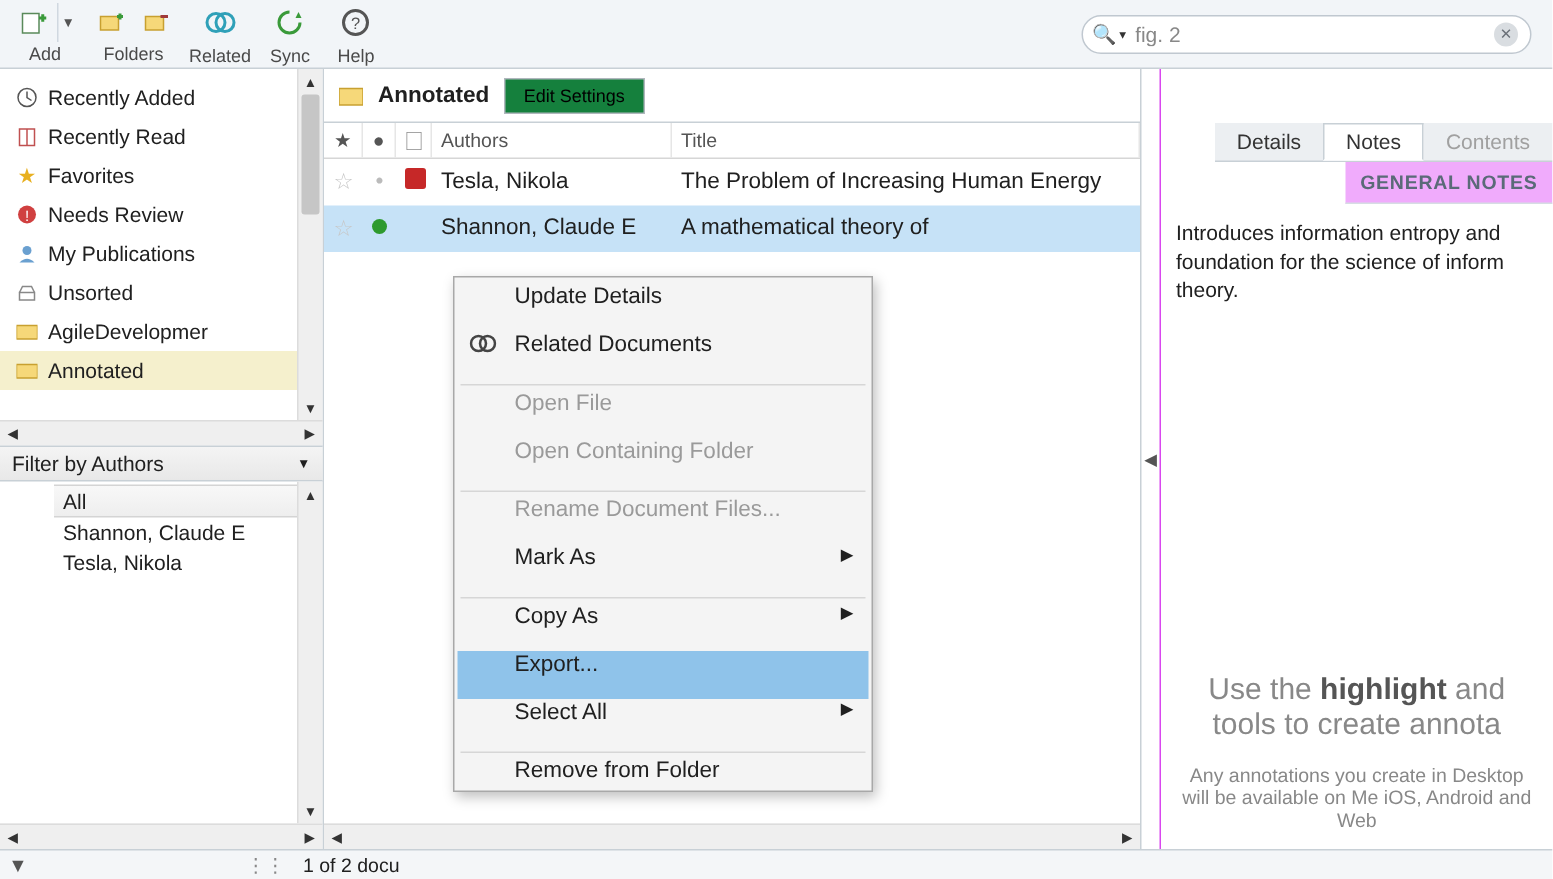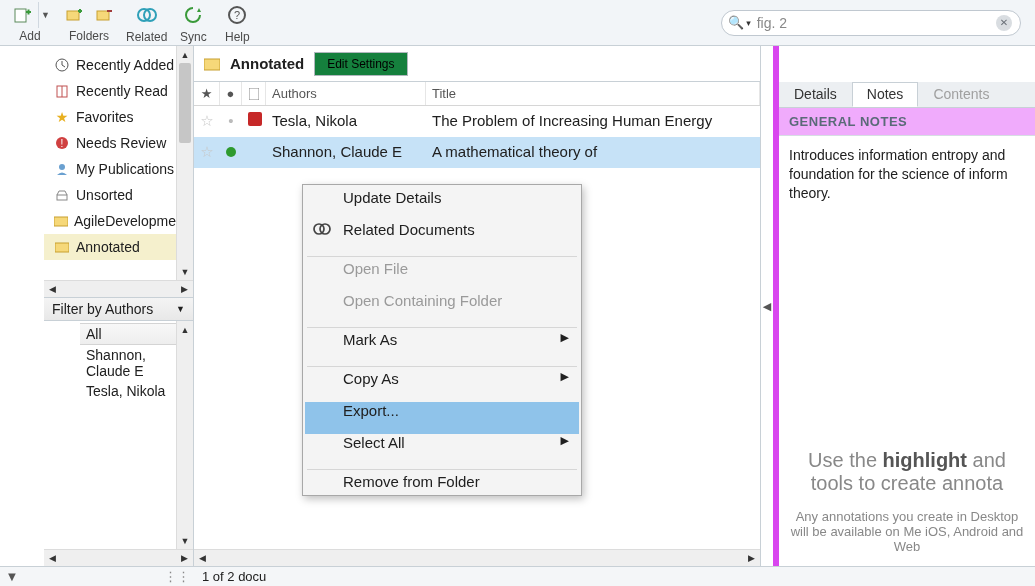--- a/index.html
+++ b/index.html
@@ -13,21 +13,21 @@
   .tdrop { width: 14px; height: 26px; display: flex; align-items: center; justify-content: center; font-size: 9px; color: #555; border-left: 1px solid #d0d8e0; cursor: pointer; }
   .tlabel { font-size: 12px; color: #4a4a4a; margin-top: 1px; }
   .searchbox { margin-left: auto; margin-right: 6px; width: 300px; height: 26px; border: 1px solid #c0c8d0; background: #fff; border-radius: 13px; display: flex; align-items: center; padding: 0 8px 0 6px; }
   .searchbox .mag { font-size: 13px; color: #555; }
   .searchbox .sdrop { font-size: 9px; color: #333; margin-left: 2px; cursor: pointer; }
   .searchbox input { flex: 1; border: none; outline: none; font-size: 14px; margin-left: 6px; color: #888; }
   .searchbox .clear { width: 16px; height: 16px; border-radius: 50%; background: #d9dde1; color: #6a7078; display: flex; align-items: center; justify-content: center; font-size: 10px; cursor: pointer; }
   
   .body { display: flex; height: 520px; }
   
-  .sidebar { width: 194px; border-right: 1px solid #c8d0d6; display: flex; flex-direction: column; padding-left: 44px; }
+  .sidebar { width: 216px; border-right: 1px solid #c8d0d6; display: flex; flex-direction: column; }
   .treewrap { height: 234px; position: relative; display: flex; }
   .tree { flex: 1; overflow: hidden; padding-top: 6px; }
   .tree .item { height: 26px; display: flex; align-items: center; padding-left: 10px; font-size: 14px; cursor: pointer; gap: 6px; white-space: nowrap; }
   .tree .item.sel { background: #f5f0cd; }
   .tree .icon { width: 16px; display: inline-flex; justify-content: center; }
   .vscroll { width: 17px; background: #efefef; border-left: 1px solid #dcdcdc; display: flex; flex-direction: column; }
   .vscroll .arr { height: 17px; display: flex; align-items: center; justify-content: center; font-size: 9px; color: #333; cursor: pointer; }
   .vscroll .track { flex: 1; position: relative; }
   .vscroll .thumb { position: absolute; top: 0; left: 2px; right: 2px; height: 80px; background: #c6c6c6; border-radius: 2px; }
   .hscroll { height: 17px; background: #efefef; border-top: 1px solid #dcdcdc; display: flex; }
@@ -59,21 +59,21 @@
   .row .cell-dot  { width: 22px; text-align: center; }
   .row .cell-doc  { width: 24px; text-align: center; }
   .row .cell-auth { width: 160px; }
   .row .cell-title{ flex: 1; padding-right: 10px; }
   .pdf { display:inline-block; width:14px; height:14px; background:#c62828; border-radius:2px; }
   .greendot { display:inline-block; width:10px; height:10px; background:#2e9a2e; border-radius:50%; }
   
   .slider { width: 12px; display: flex; align-items: center; justify-content: center; cursor: ew-resize; }
   .slider span { font-size: 11px; color: #555; }
   
-  .right { width: 262px; display: flex; flex-direction: column; border-left: 6px solid #d946ef; }
+  .right { width: 262px; display: flex; flex-direction: column; border-left: 1px solid #d946ef; align-items: flex-end; }
   .rtabs { height: 26px; display: flex; background: #eceff2; border-bottom: 1px solid #c8d0d6; margin-top: 36px; }
   .rtab { padding: 3px 14px; font-size: 14px; border: 1px solid transparent; cursor: pointer; color: #333; }
   .rtab.act { background: #fff; border: 1px solid #c8d0d6; border-bottom-color: #fff; }
   .rtab.dis { color: #a0a0a0; }
   .ghdr { background: #f0abfc; border-bottom: 1px solid #d6dde3; padding: 6px 10px; font-size: 13px; font-weight: bold; color: #5a6a78; letter-spacing: 0.5px; }
   .note { padding: 10px 10px; font-size: 14px; line-height: 1.35; overflow: hidden; }
   .hint { padding: 12px 10px; text-align: center; color: #666; }
   .hint .h1 { font-size: 20px; color: #888; }
   .hint .h1 b { color: #555; }
   .hint .h2 { font-size: 13px; margin-top: 14px; color: #888; }
@@ -365,20 +365,23 @@
       <span>Related Documents</span>
     </div>
     <div class="sep"></div>
     <div class="mi dis">
       <span>Open File</span>
     </div>
     <div class="mi dis">
       <span>Open Containing Folder</span>
     </div>
     <div class="sep"></div>
+    <div class="mi dis">
+      <span>Rename Document Files...</span>
+    </div>
     <div class="mi">
       <span>Mark As</span>
       <span class="sub">▶</span>
     </div>
     <div class="sep"></div>
     <div class="mi">
       <span>Copy As</span>
       <span class="sub">▶</span>
     </div>
     <div class="mi hl">

